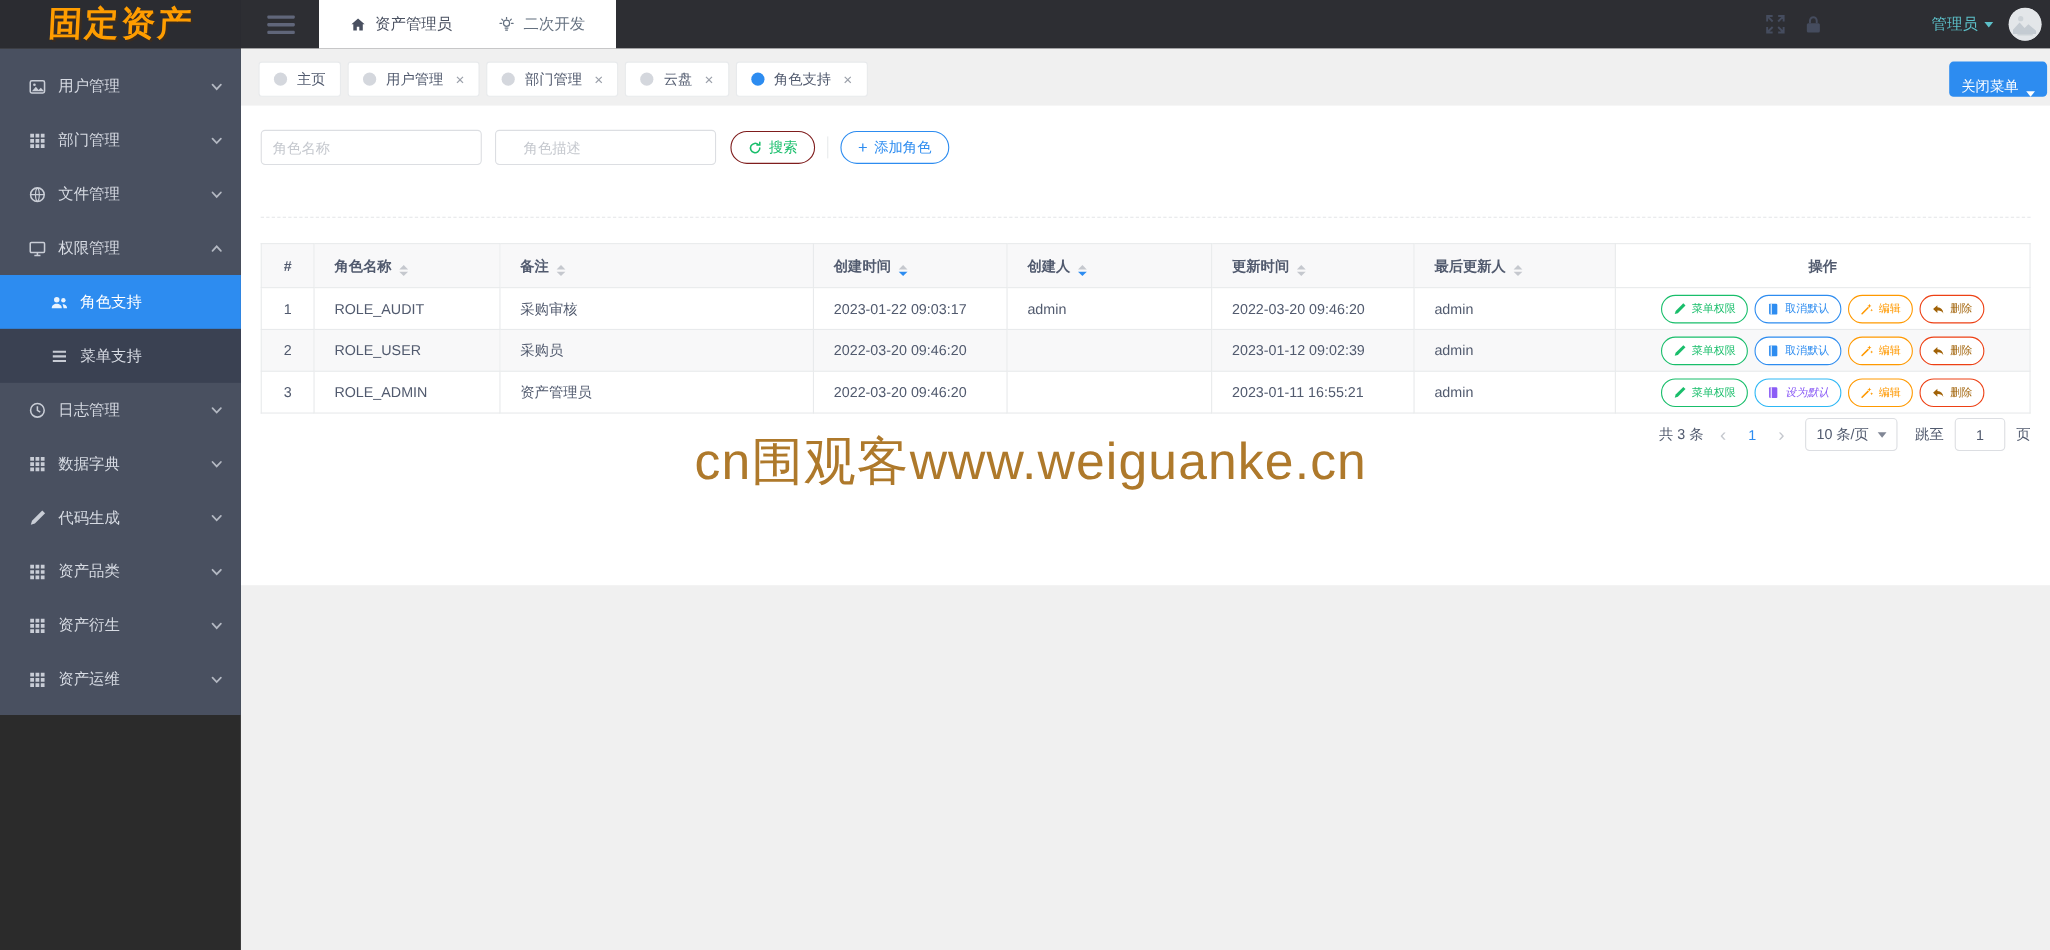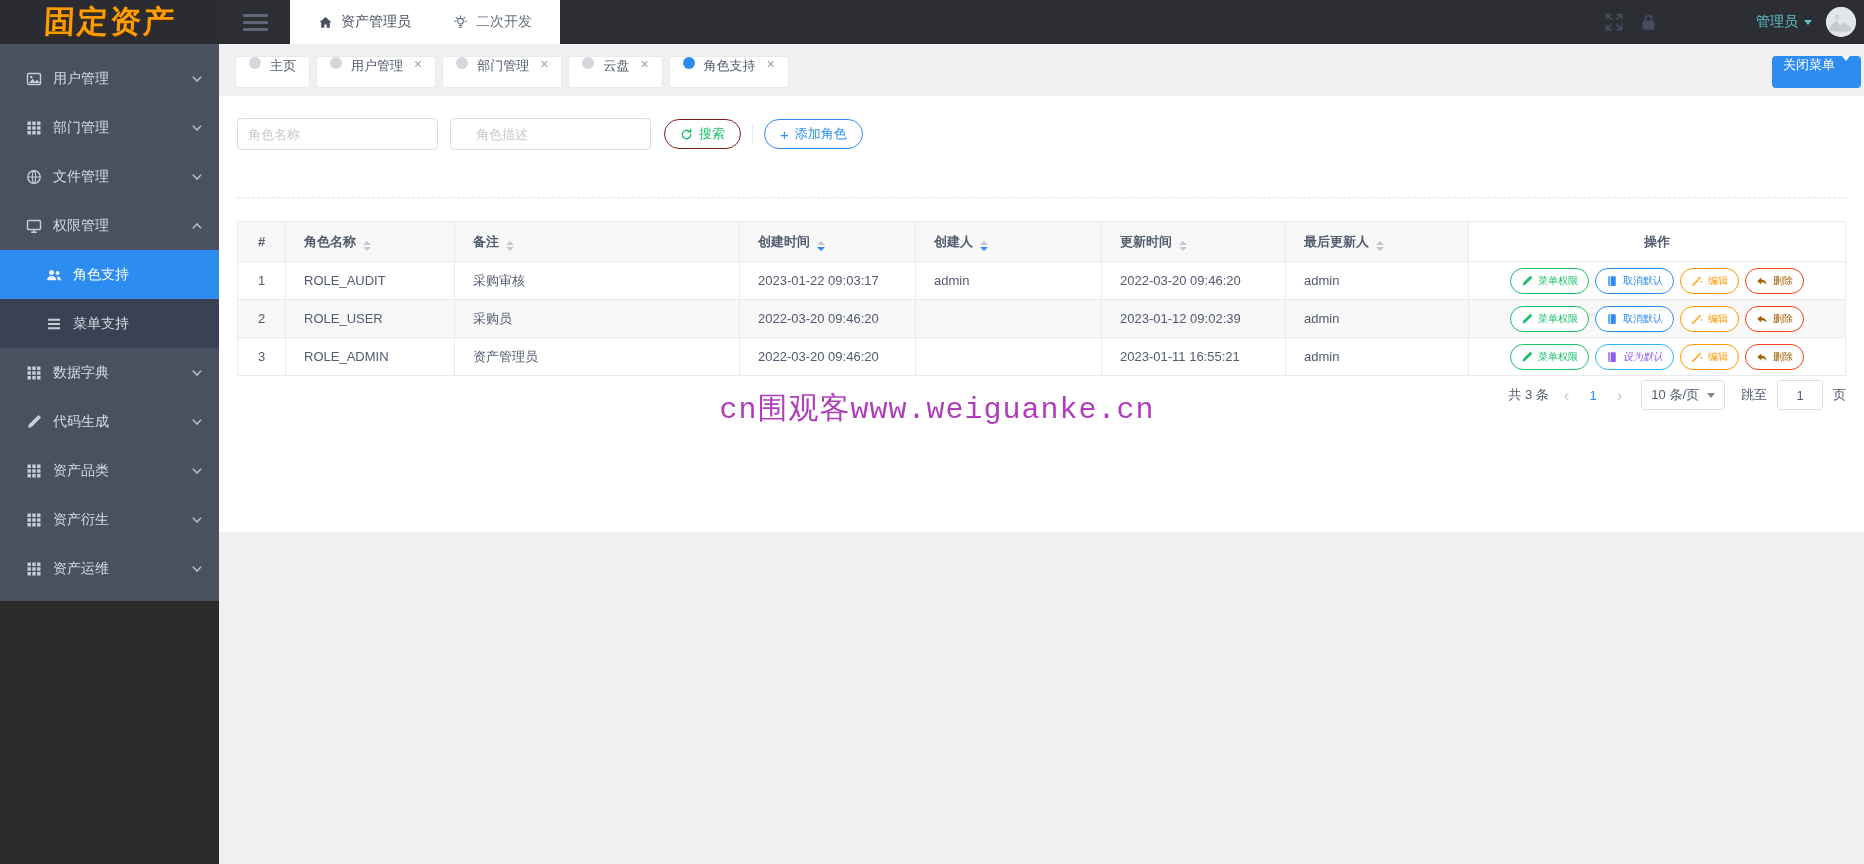--- a/index.html
+++ b/index.html
@@ -30,25 +30,25 @@
   .menu-item .mi-icon { width:16px; height:16px; margin-right:11px; opacity:.9; flex:0 0 auto; }
   .menu-item .chev { margin-left:auto; width:12px; height:12px; opacity:.75; }
   .chev.up { transform:rotate(180deg); }
   .submenu-item { padding-left:46px; background:#3a4152; }
   .submenu-item.active { background:#2d8cf0; color:#fff; }
 
   
   .main { position:absolute; top:44px; left:219px; width:1645px; height:820px; }
   .tabstrip { position:relative; height:52px; background:#f0f0f0; }
   .tabs { display:flex; align-items:flex-end; gap:6px; padding:12px 0 0 16px; }
-  .tab { height:32px; background:#fff; border:1px solid #e8eaec; border-radius:3px; display:flex; align-items:flex-start; gap:9px; padding:0 13px; font-size:13px; color:#515a6e; cursor:pointer; }
+  .tab { height:32px; background:#fff; border:1px solid #e8eaec; border-radius:3px; display:flex; align-items:center; gap:9px; padding:0 13px; font-size:13px; color:#515a6e; cursor:pointer; }
   .tab-dot { width:12px; height:12px; border-radius:50%; background:#d4d7dd; flex:0 0 auto; }
   .tab.active .tab-dot { background:#2d8cf0; }
   .tab-close { color:#9ba0aa; font-size:14px; line-height:1; margin-left:2px; cursor:pointer; }
-  .close-menu-btn { position:absolute; right:3px; top:12px; height:32px; background:#2d8cf0; color:#fff; border:none; border-radius:4px; font-size:13px; padding:0 11px; display:flex; align-items:flex-start; gap:7px; cursor:pointer; font-family:inherit; }
+  .close-menu-btn { position:absolute; right:3px; top:12px; height:32px; background:#2d8cf0; color:#fff; border:none; border-radius:4px; font-size:13px; padding:0 11px; display:flex; align-items:flex-end; gap:7px; cursor:pointer; font-family:inherit; }
   .btn-caret { width:0; height:0; border-left:4px solid transparent; border-right:4px solid transparent; border-top:5px solid #fff; }
 
   .card { background:#fff; height:436px; padding:22px 18px 0; position:relative; }
 
   .filter-row { display:flex; align-items:center; }
   .text-input { width:201px; height:32px; border:1px solid #dcdee2; border-radius:4px; padding:0 10px; font-size:13px; color:#515a6e; outline:none; font-family:inherit; }
   .text-input::placeholder { color:#c5c8ce; }
   .text-input + .text-input { margin-left:12px;padding-left:25px; }
   .btn-pill { height:30px; border-radius:16px; display:inline-flex; align-items:center; gap:6px; padding:0 15px; font-size:13px; background:#fff; cursor:pointer; font-family:inherit; }
   .btn-search { border:1px solid #7f1d1d; color:#19be6b; margin-left:13px; }
@@ -81,21 +81,21 @@
 
   
   .pager { display:flex; justify-content:flex-end; align-items:center; margin-top:4px; gap:10px; font-size:13px; color:#515a6e; position:relative; z-index:2; }
   .pg-arrow { color:#c5c8ce; font-size:17px; line-height:1; padding:0 5px; cursor:pointer; }
   .pg-num { color:#2d8cf0; padding:0 5px; cursor:pointer; }
   .page-size { border:1px solid #dcdee2; border-radius:4px; height:30px; padding:0 9px; display:flex; align-items:center; gap:8px; cursor:pointer; margin-left:4px; }
   .sel-caret { width:0; height:0; border-left:4px solid transparent; border-right:4px solid transparent; border-top:5px solid #808695; }
   .jump-label { margin-left:6px; }
   .jump-input { width:46px; height:30px; border:1px solid #dcdee2; border-radius:4px; text-align:center; font-size:13px; color:#515a6e; outline:none; font-family:inherit; }
 
-  .watermark { position:absolute; left:937px; top:388px; transform:translateX(-50%); font-size:30px; color:#a21caf; opacity:.85; white-space:nowrap; letter-spacing:1px; z-index:3; pointer-events:none;font-family:Liberation Mono, monospace; }
+  .watermark { position:absolute; left:937px; top:388px; transform:translateX(-50%); font-size:47px; color:#a16207; opacity:.85; white-space:nowrap; letter-spacing:1px; z-index:3; pointer-events:none; }
   .sprite { position:absolute; width:0; height:0; overflow:hidden; }
 </style>
 </head>
 <body>
 
 <svg class="sprite" xmlns="http://www.w3.org/2000/svg">
   <symbol id="i-image" viewBox="0 0 16 16">
       <rect x="1.5" y="2.5" width="13" height="11" rx="1.5" fill="none" stroke="currentColor" stroke-width="1.4"></rect>
       <circle cx="5.3" cy="6" r="1.2" fill="currentColor"></circle>
       <path d="M3 12l3.6-4.2 2.5 3 2-2 3 3.2z" fill="currentColor"></path>
@@ -251,20 +251,29 @@
         <svg class="mi-icon">
             <use href="#i-users"></use>
           </svg>
         <span>角色支持</span>
       </div>
       <div class="menu-item submenu-item">
         <svg class="mi-icon">
             <use href="#i-list"></use>
           </svg>
         <span>菜单支持</span>
+      </div>
+      <div class="menu-item">
+        <svg class="mi-icon">
+            <use href="#i-clock"></use>
+          </svg>
+        <span>日志管理</span>
+        <svg class="chev">
+            <use href="#i-chev"></use>
+          </svg>
       </div>
       <div class="menu-item">
         <svg class="mi-icon">
             <use href="#i-grid"></use>
           </svg>
         <span>数据字典</span>
         <svg class="chev">
             <use href="#i-chev"></use>
           </svg>
       </div>

